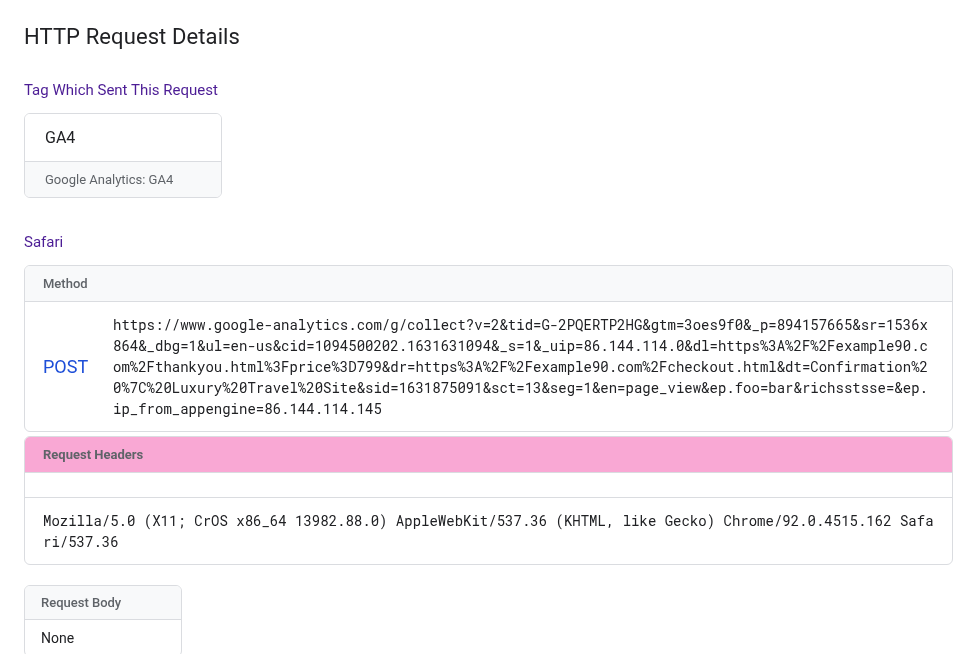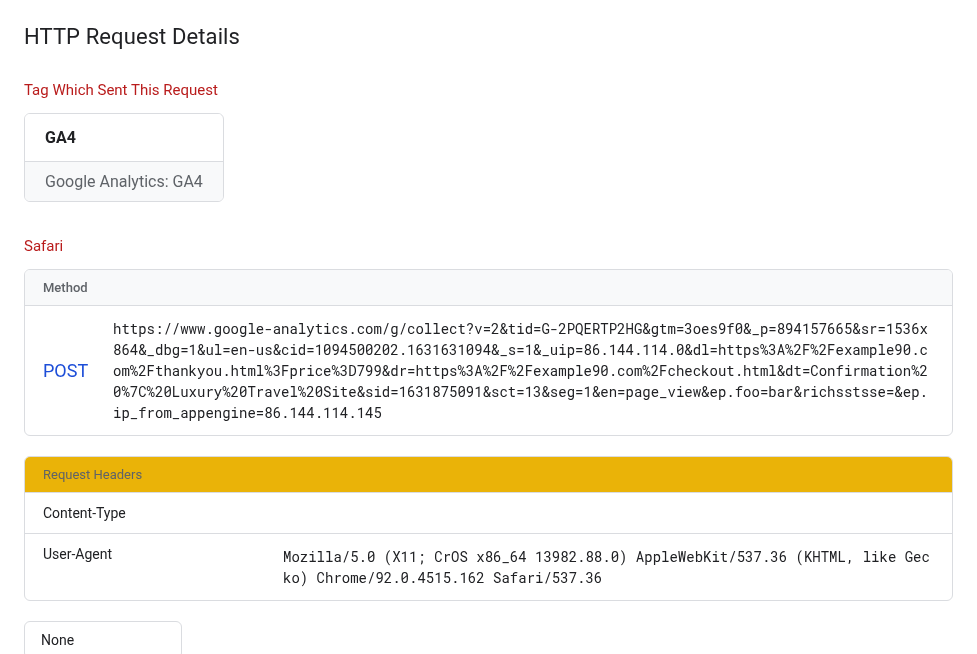--- a/index.html
+++ b/index.html
@@ -16,55 +16,55 @@
     }
     .page-title {
       font-size: 22px;
       font-weight: 400;
       color: #202124;
       margin-bottom: 32px;
       letter-spacing: 0.1px;
     }
     .section-label {
       font-size: 15px;
-      color: #b91c1c;
+      color: #4c1d95;
       margin-bottom: 14px;
       font-weight: 400;
     }
     
     .tag-card {
       display: inline-block;
       border: 1px solid #dadce0;
       border-radius: 6px;
       overflow: hidden;
       margin-bottom: 32px;
     }
     .tag-card-top {
       background: #ffffff;
       padding: 14px 20px;
       width: 196px;
     }
     .tag-name {
       font-size: 16px;
       color: #202124;
-      font-weight: 700;
+      font-weight: 400;
     }
     .tag-card-bottom {
       background: #f8f9fa;
       border-top: 1px solid #dadce0;
       padding: 10px 20px;
-      font-size: 16px;
+      font-size: 13px;
       color: #5f6368;
     }
     
     .request-table {
       border: 1px solid #dadce0;
       border-radius: 6px;
       width: 100%;
-      margin-bottom: 20px;
+      margin-bottom: 4px;
       overflow: hidden;
     }
     .table-header-row {
       display: flex;
       background: #f8f9fa;
       border-bottom: 1px solid #dadce0;
       padding: 10px 18px;
     }
     .th {
       font-size: 13px;
@@ -94,26 +94,26 @@
     }
     
     .headers-table {
       border: 1px solid #dadce0;
       border-radius: 6px;
       width: 100%;
       margin-bottom: 20px;
       overflow: hidden;
     }
     .headers-title {
-      background: #eab308;
+      background: #f9a8d4;
       border-bottom: 1px solid #dadce0;
       padding: 10px 18px;
       font-size: 13px;
       color: #5f6368;
-      font-weight: 400;
+      font-weight: 700;
     }
     .header-row {
       display: flex;
       padding: 12px 18px;
       border-bottom: 1px solid #dadce0;
     }
     .header-row:last-child {
       border-bottom: none;
     }
     .header-key {
@@ -176,26 +176,25 @@
   </div>
   <div class="table-data-row">
     <div class="td-method">POST</div>
     <div class="td-url">https://www.google-analytics.com/g/collect?v=2&amp;tid=G-2PQERTP2HG&amp;gtm=3oes9f0&amp;_p=894157665&amp;sr=1536x864&amp;_dbg=1&amp;ul=en-us&amp;cid=1094500202.1631631094&amp;_s=1&amp;_uip=86.144.114.0&amp;dl=https%3A%2F%2Fexample90.com%2Fthankyou.html%3Fprice%3D799&amp;dr=https%3A%2F%2Fexample90.com%2Fcheckout.html&amp;dt=Confirmation%20%7C%20Luxury%20Travel%20Site&amp;sid=1631875091&amp;sct=13&amp;seg=1&amp;en=page_view&amp;ep.foo=bar&amp;richsstsse=&amp;ep.ip_from_appengine=86.144.114.145</div>
   </div>
 </div>
 
 <div class="headers-table">
   <div class="headers-title">Request Headers</div>
   <div class="header-row">
-    <div class="header-key">Content-Type</div>
   </div>
   <div class="header-row">
-    <div class="header-key">User-Agent</div>
     <div class="header-value">Mozilla/5.0 (X11; CrOS x86_64 13982.88.0) AppleWebKit/537.36 (KHTML, like Gecko) Chrome/92.0.4515.162 Safari/537.36</div>
   </div>
 </div>
 
 <div class="body-card">
+  <div class="body-title">Request Body</div>
   <div class="body-content">None</div>
 </div>
 
 
 
 
 </body></html>

